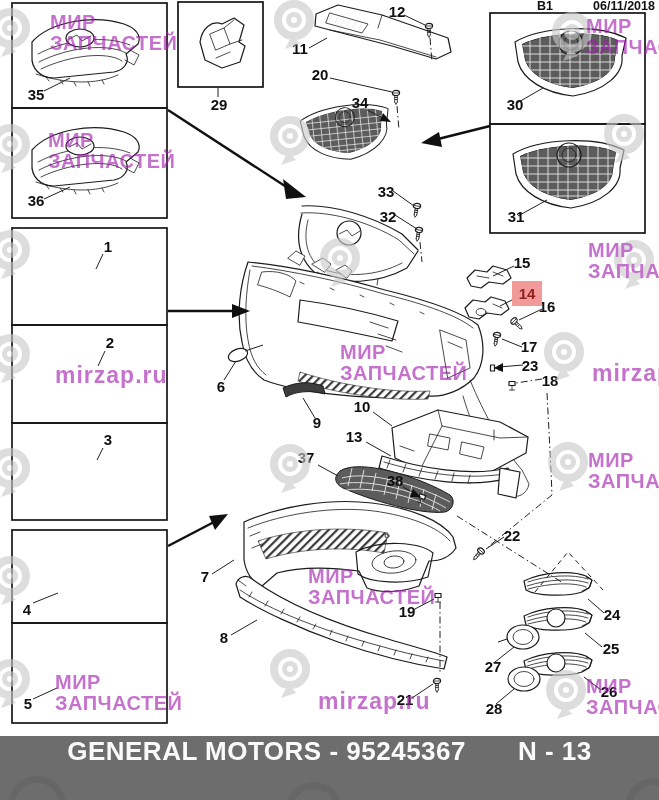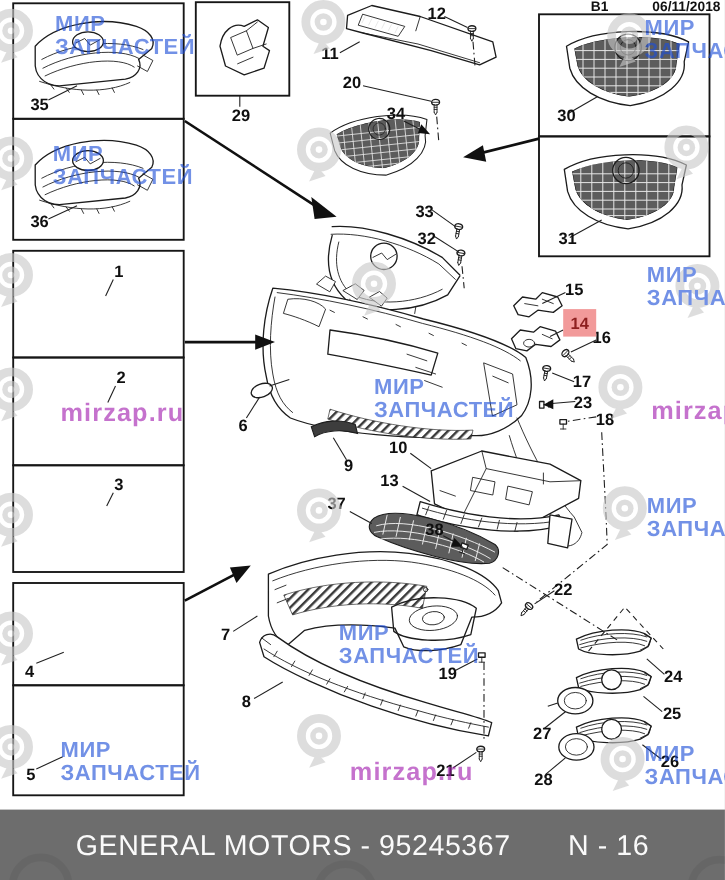--- a/index.html
+++ b/index.html
@@ -1,21 +1,21 @@
 <!DOCTYPE html>
 <html><head>
 <meta charset="utf-8">
 <style>
   html,body{margin:0;padding:0;background:#888;}
   .page{position:relative;width:659px;height:800px;background:#ffffff;overflow:hidden;
         font-family:"Liberation Sans",sans-serif;}
   
   .wm-layer{position:absolute;left:0;top:0;width:659px;height:737px;z-index:3;
             pointer-events:none;opacity:.62;}
-  .wm{position:absolute;color:#1d4ed8;}
+  .wm{position:absolute;color:#a21caf;}
   .wm-brand{font-weight:700;font-size:20px;line-height:21px;letter-spacing:.5px;}
   .wm-site{font-weight:700;font-size:23px;letter-spacing:1px;color:#a21caf;}
   .wm-logo{position:absolute;width:46px;height:56px;}
   
   .diagram{position:absolute;left:0;top:0;z-index:2;}
   .bx{fill:none;stroke:#161616;stroke-width:1.7;}
   .ln{fill:none;stroke:#1c1c1c;stroke-width:1.2;stroke-linejoin:round;stroke-linecap:round;}
   .thin{stroke-width:.8;}
   .wfill{fill:#ffffff;}
   .dark{fill:#4d4d4d;stroke:#1c1c1c;stroke-width:1;}
@@ -26,22 +26,22 @@
   .dsh{stroke-dasharray:5 4;}
   .arrow{fill:#101010;stroke:none;}
   .arrln{stroke:#101010;stroke-width:2.4;fill:none;}
   .lbl{font-family:"Liberation Sans",sans-serif;font-weight:700;font-size:15px;
        fill:#0f0f0f;text-anchor:middle;}
   .hd{font-family:"Liberation Sans",sans-serif;font-weight:700;font-size:12.5px;
       fill:#111;text-anchor:middle;}
   .hl-txt{font-family:"Liberation Sans",sans-serif;font-weight:700;font-size:15px;text-anchor:middle;}
   
   .footer{position:absolute;left:0;top:736px;width:659px;height:64px;background:#6d6d6d;
-          z-index:4;display:flex;align-items:center;justify-content:center;gap:52px;
-          color:#fafafa;font-weight:400;font-size:26px;letter-spacing:.5px;}
+          z-index:4;display:flex;justify-content:center;gap:52px;
+          color:#fafafa;font-weight:700;font-size:26px;letter-spacing:.5px;}
   .footer .fwm{position:absolute;border:7px solid rgba(0,0,0,.06);border-radius:50%;
                width:44px;height:44px;}
 </style>
 </head>
 <body>
 
 <div class="page">
 
   <div class="wm-layer">
     <svg width="0" height="0" style="position:absolute">
@@ -482,15 +482,15 @@
       <rect x="512" y="281" width="30" height="25" fill="#f29a9a"></rect>
       <text class="hl-txt" x="527" y="299" fill="#8d1f1f">14</text>
     </g>
   </svg>
 
   <div class="footer">
     <div class="fwm" style="left:8px;top:40px"></div>
     <div class="fwm" style="left:285px;top:46px"></div>
     <div class="fwm" style="left:625px;top:42px"></div>
     <span>GENERAL MOTORS - 95245367</span>
-    <span>N - 16</span>
+    <span>N - 13</span>
   </div>
 </div>
 
 </body></html>

